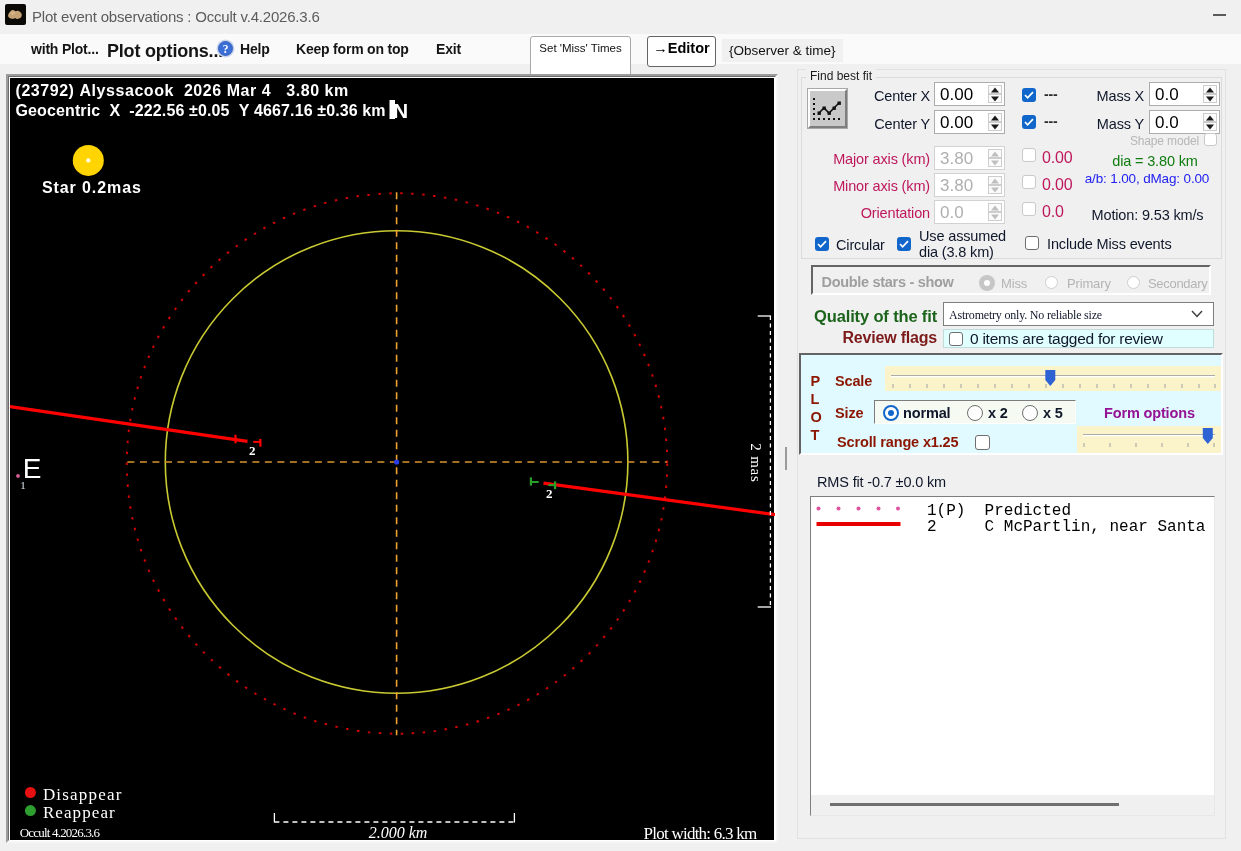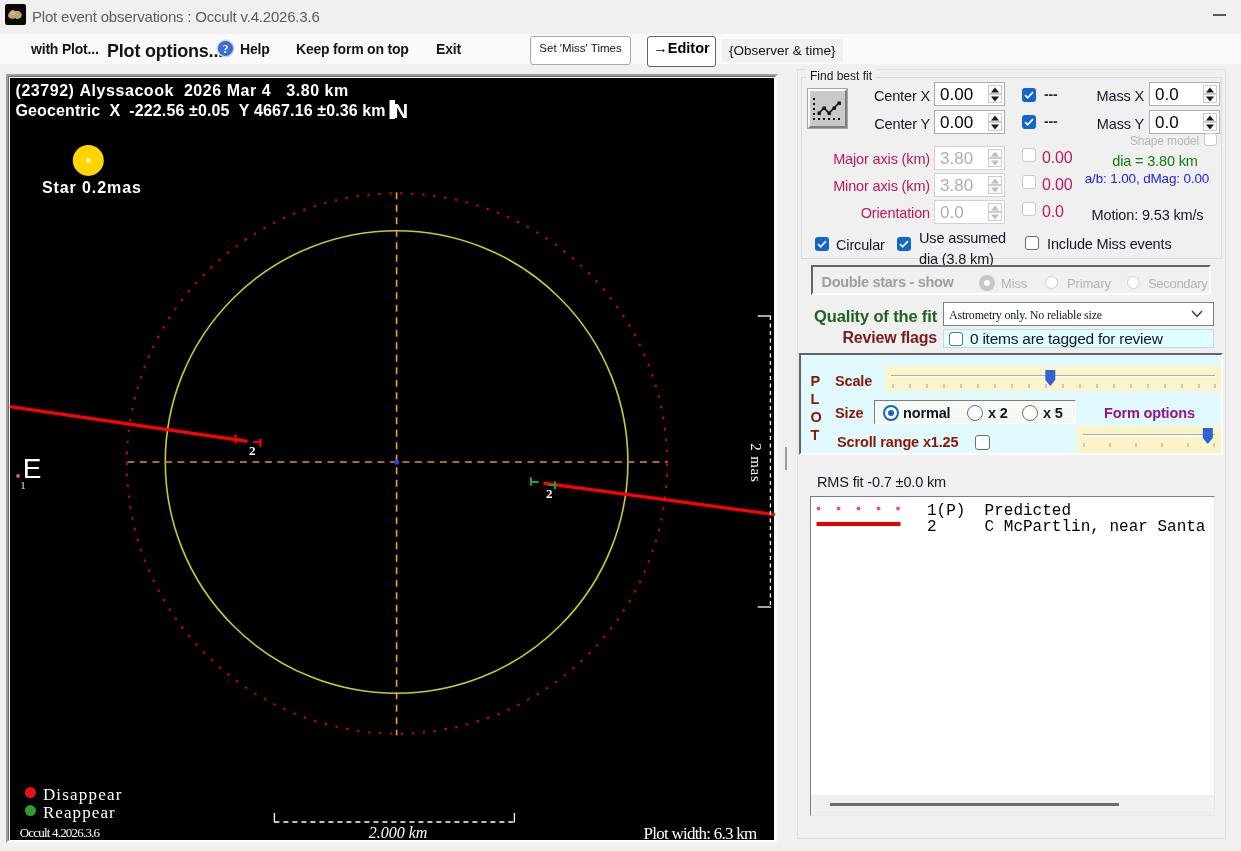--- a/index.html
+++ b/index.html
@@ -42,21 +42,21 @@
 <div class="abs b" style="left:31px;top:41px;font-size:14px;letter-spacing:-0.2px;color:#151515;">with Plot...</div>
 <div class="abs b" style="left:107px;top:41px;font-size:18px;letter-spacing:-0.2px;color:#151515;">Plot options...</div>
 <svg class="abs" style="left:216px;top:39px;" width="19" height="19" viewBox="0 0 19 19">
   <circle cx="9.5" cy="9.5" r="9" fill="#C7D4EE"></circle>
   <circle cx="9.5" cy="9.5" r="7" fill="#3A6FD8" stroke="#2B55B0" stroke-width="0.8"></circle>
   <text x="9.5" y="13.6" font-size="11.5" font-weight="bold" fill="#fff" text-anchor="middle" font-family="Liberation Serif,serif">?</text>
 </svg>
 <div class="abs b" style="left:240px;top:41px;font-size:14px;letter-spacing:-0.2px;color:#151515;">Help</div>
 <div class="abs b" style="left:296px;top:41px;font-size:14px;letter-spacing:-0.2px;color:#151515;">Keep form on top</div>
 <div class="abs b" style="left:436px;top:41px;font-size:14px;letter-spacing:-0.2px;color:#151515;">Exit</div>
-<div class="abs" style="left:530px;top:36px;width:101px;height:29px;background:#FFFFFF;border:1px solid #A9A9A9;border-radius:3px;text-align:center;line-height:23px;font-size:11.5px;color:#111;">Set 'Miss' Times</div>
+<div class="abs" style="left:530px;top:36px;width:101px;height:42px;background:#FFFFFF;border:1px solid #A9A9A9;border-radius:3px;text-align:center;line-height:23px;font-size:11.5px;color:#111;">Set 'Miss' Times</div>
 <div class="abs b" style="left:647px;top:36px;width:69px;height:31px;background:#FFFFFF;border:1.5px solid #646464;border-radius:3px;text-align:center;line-height:22px;font-size:14.5px;color:#000;">→Editor</div>
 <div class="abs" style="left:722px;top:39px;width:121px;height:23px;background:#F0F0F0;"></div>
 <div class="abs" style="left:729px;top:43px;font-size:13.5px;color:#111;">{Observer &amp; time}</div>
 
 <div class="abs" style="left:6px;top:74px;width:772px;height:769px;border-top:2px solid #9C9C9C;border-left:2px solid #9C9C9C;border-right:2px solid #F6F6F6;border-bottom:2px solid #F6F6F6;">
   <div style="width:100%;height:100%;border-top:1px solid #6B6B6B;border-left:1px solid #6B6B6B;border-right:1px solid #FFFFFF;border-bottom:1px solid #FFFFFF;background:#000;"></div>
 </div>
 
 <svg class="abs" style="left:9px;top:77px;" width="766" height="764" viewBox="0 0 766 764">
   <rect x="0" y="0" width="766" height="764" fill="#000"></rect>
@@ -241,21 +241,21 @@
 <div class="lbl graytxt" style="left:1042px;top:204px;font-size:16px;">0.0</div>
 <div class="lbl" style="left:1085px;top:207px;width:125px;text-align:center;">Motion: 9.53 km/s</div>
 
 <div class="cbx on" style="left:815px;top:237px;"><svg width="14" height="14" viewBox="0 0 14 14">
       <path d="M3,7 l2.6,2.8 L11,4.1" fill="none" stroke="#fff" stroke-width="1.7"></path>
     </svg></div>
 <div class="lbl" style="left:836px;top:237px;">Circular</div>
 <div class="cbx on" style="left:897px;top:237px;"><svg width="14" height="14" viewBox="0 0 14 14">
       <path d="M3,7 l2.6,2.8 L11,4.1" fill="none" stroke="#fff" stroke-width="1.7"></path>
     </svg></div>
-<div class="lbl" style="left:919px;top:228px;line-height:21px;">Use assumed<br>dia (3.8 km)</div>
+<div class="lbl" style="left:919px;top:228px;line-height:16px;">Use assumed<br>dia (3.8 km)</div>
 <div class="cbx offdark" style="left:1025px;top:236px;"></div>
 <div class="lbl" style="left:1047px;top:236px;">Include Miss events</div>
 
 <div class="abs" style="left:811px;top:265px;width:400px;height:30px;background:#F0F0F0;border-top:2px solid #646464;border-left:2px solid #646464;border-right:2px solid #FFF;border-bottom:2px solid #FFF;"></div>
 <div class="lbl b" style="left:821.5px;top:274px;font-size:14.5px;letter-spacing:-0.3px;color:#9E9E9E;">Double stars - show</div>
 <div class="rad" style="left:979px;top:274.5px;width:16px;height:16px;background:#C6C6C6;">
     <span class="abs" style="left:5px;top:5px;width:6px;height:6px;border-radius:50%;background:#fff;"></span>
   </div>
 <div class="lbl" style="left:1001px;top:276px;font-size:13px;color:#B4B4B4;">Miss</div>
 <div class="rad" style="left:1044.5px;top:276px;width:13px;height:13px;border:1px solid #CFCFCF;"></div>

